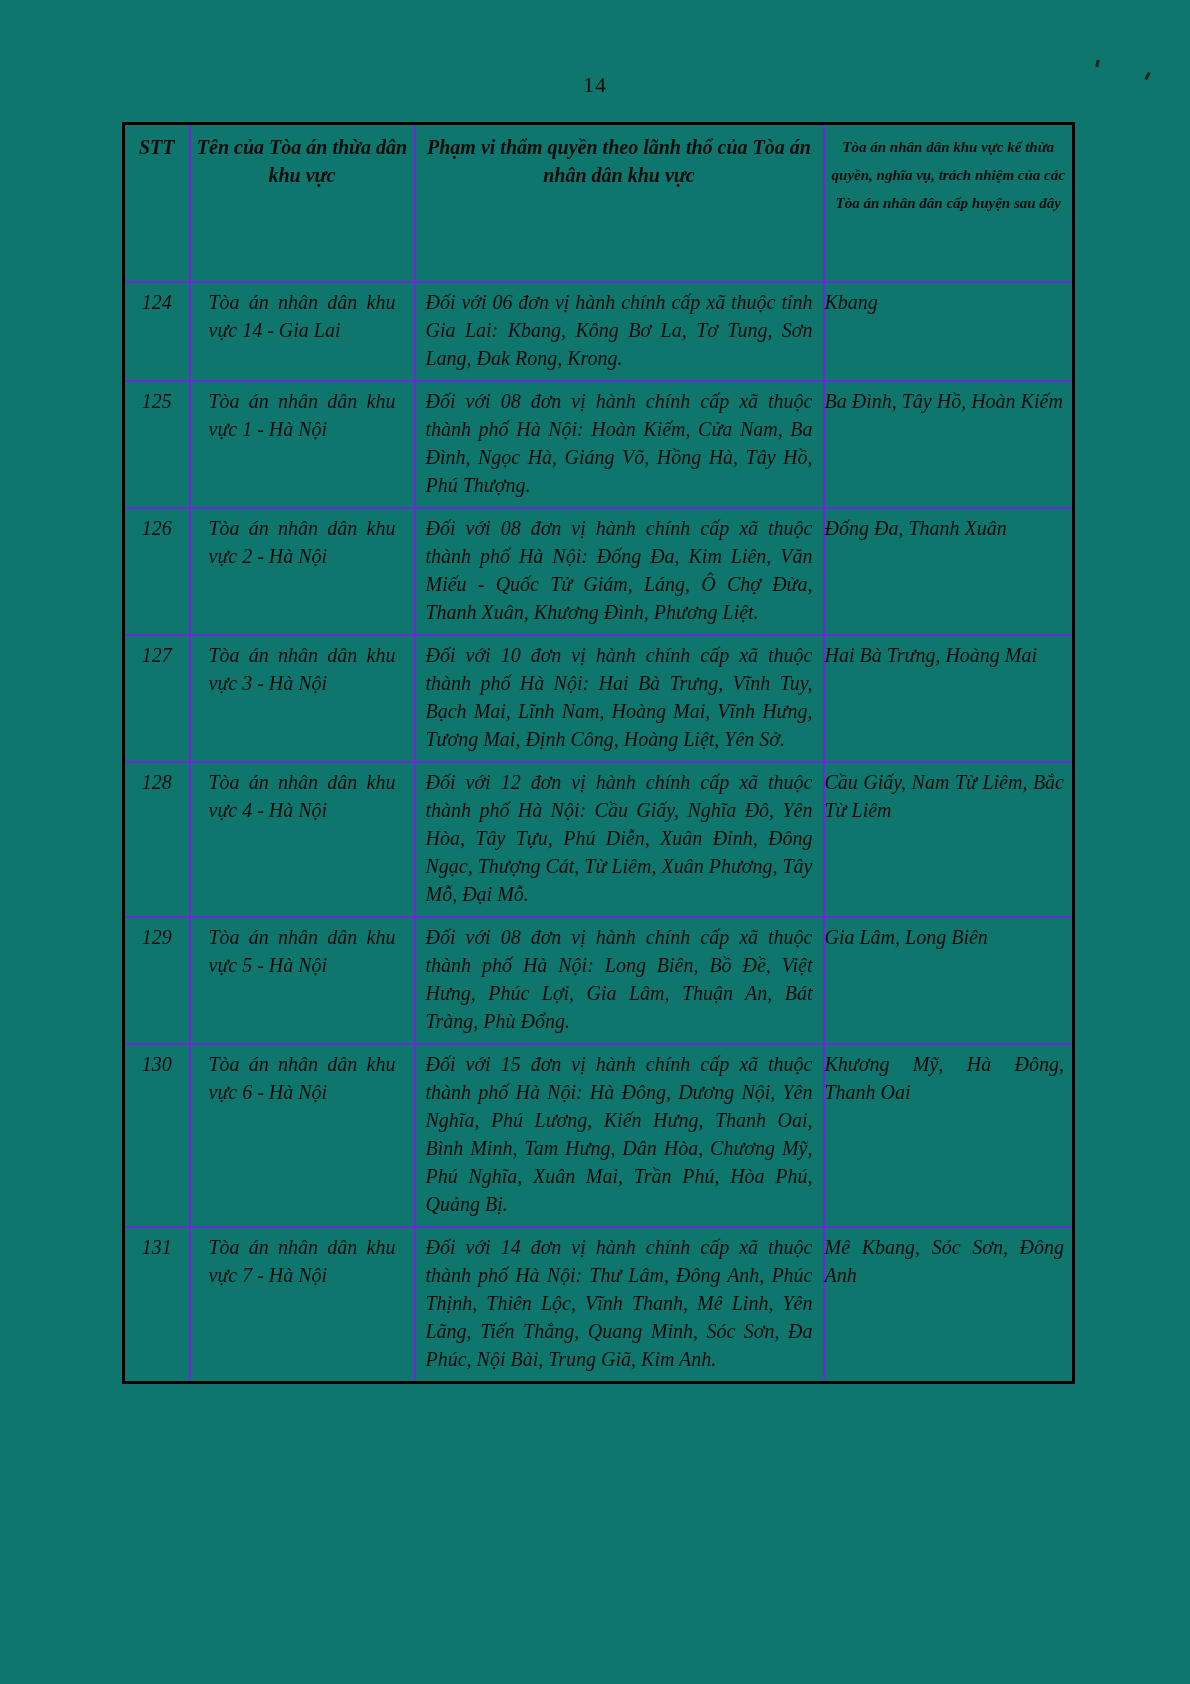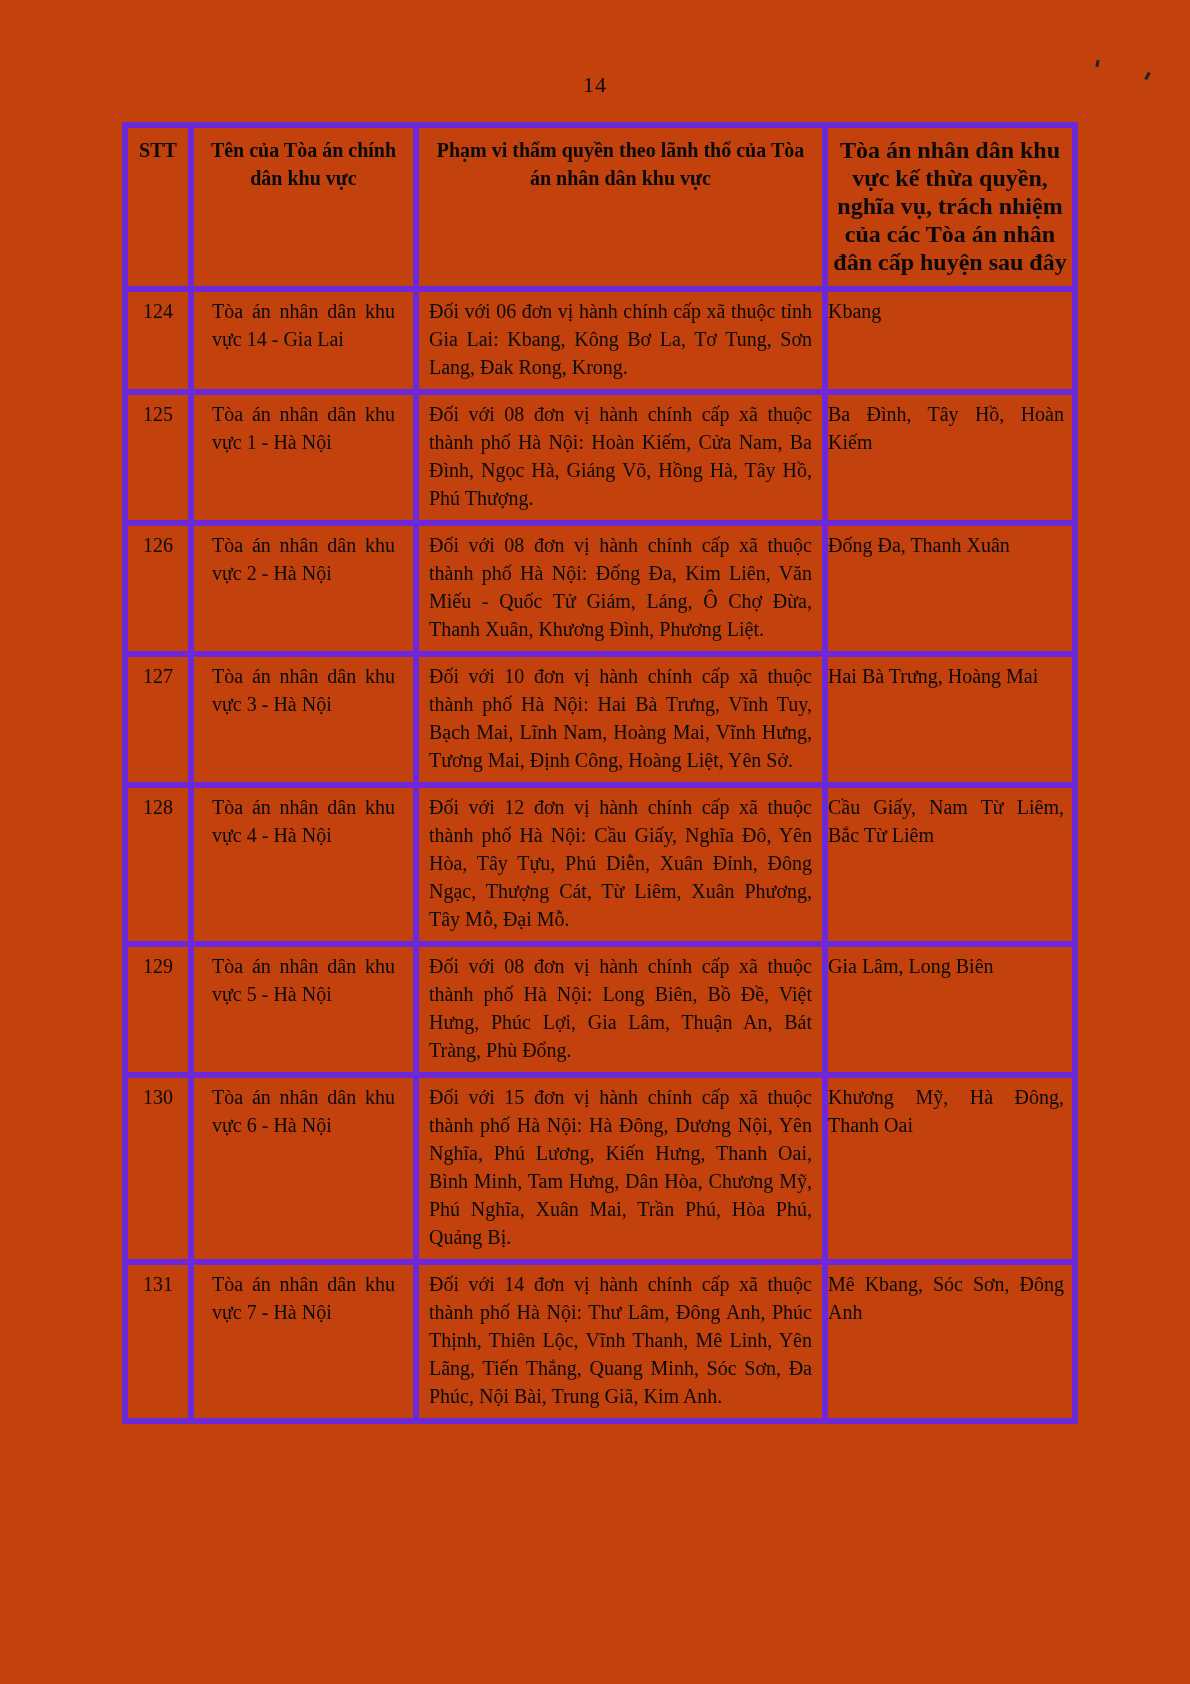--- a/index.html
+++ b/index.html
@@ -3,21 +3,21 @@
 <meta charset="utf-8">
 <style>
   * { margin: 0; padding: 0; box-sizing: border-box; }
   html, body { background: #e8e8e8; }
   body { font-family: "Liberation Serif", "DejaVu Serif", serif; }
 
   .page {
     position: relative;
     width: 1190px;
     height: 1684px;
-    background: #c2410c;
+    background: #0f766e;
     color: #0b0b0b;
     overflow: hidden;
     margin: 0 auto;
   }
 
   .page-number {
     position: absolute;
     top: 72px;
     left: 0;
     width: 100%;
@@ -44,33 +44,34 @@
     line-height: 28px;
   }
 
   .doc-table col.c1 { width: 66px; }
   .doc-table col.c2 { width: 225px; }
   .doc-table col.c3 { width: 409px; }
   .doc-table col.c4 { width: 250px; }
 
   .doc-table th,
   .doc-table td {
-    border: 6px solid #6d28d9;
+    border: 2px solid #6d28d9;
     vertical-align: top;
+    font-style: italic;
   }
   .doc-table { border: 3px solid #000; }
 
   .doc-table th {
     font-weight: bold;
     text-align: center;
     padding: 8px 6px 10px 6px;
     height: 158px;
   }
   .doc-table th.h-inherited {
-    font-size: 24px;
+    font-size: 15px;
     padding: 8px 4px 10px 4px;
   }
 
   .doc-table td {
     padding: 5px 10px 8px 10px;
   }
 
   td.cell-stt {
     text-align: center;
     padding-left: 2px;
@@ -112,21 +113,21 @@
   <table class="doc-table">
     <colgroup>
       <col class="c1">
         <col class="c2">
         <col class="c3">
         <col class="c4">
     </colgroup>
     <thead>
       <tr>
         <th>STT</th>
-        <th>Tên của Tòa án chính dân khu vực</th>
+        <th>Tên của Tòa án thừa dân khu vực</th>
         <th>Phạm vi thẩm quyền theo lãnh thổ của Tòa án nhân dân khu vực</th>
         <th class="h-inherited">Tòa án nhân dân khu vực kế thừa quyền, nghĩa vụ, trách nhiệm của các Tòa án nhân đân cấp huyện sau đây</th>
       </tr>
     </thead>
     <tbody>
         <tr>
           <td class="cell-stt">124</td>
           <td class="cell-name">Tòa án nhân dân khu vực 14 - Gia Lai</td>
           <td class="cell-scope">Đối với 06 đơn vị hành chính cấp xã thuộc tỉnh Gia Lai: Kbang, Kông Bơ La, Tơ Tung, Sơn Lang, Đak Rong, Krong.</td>
           <td class="cell-inherited">Kbang</td>

